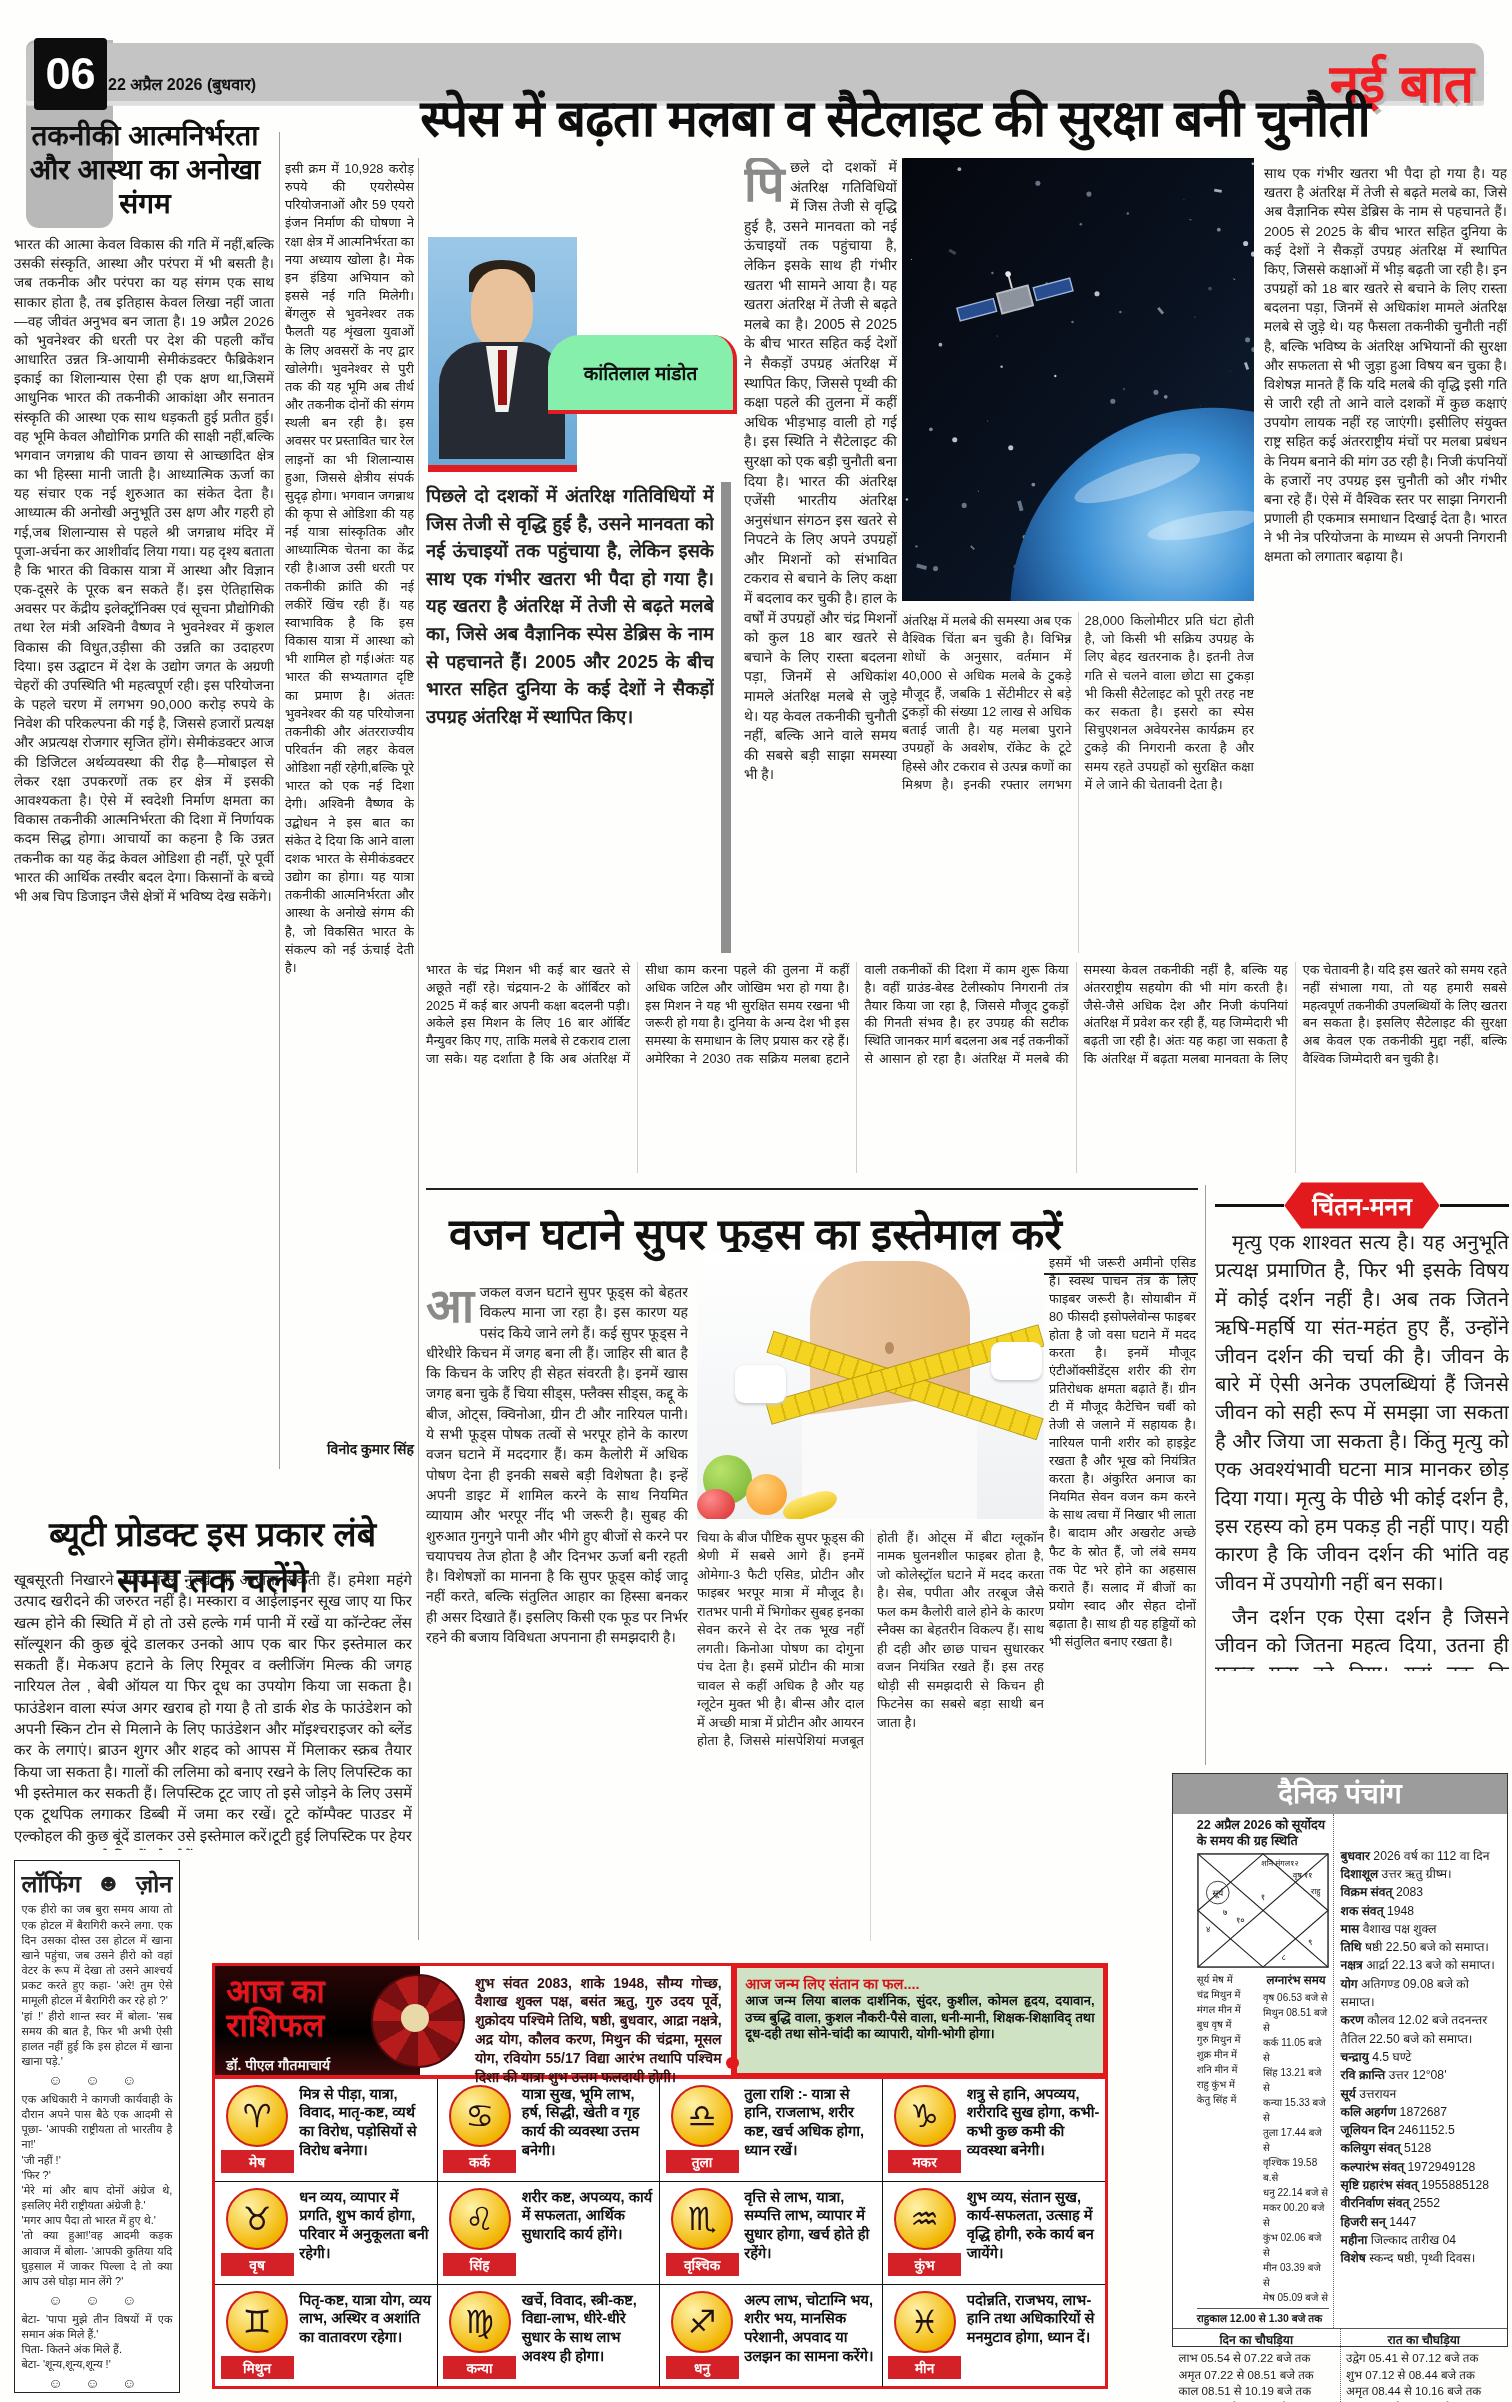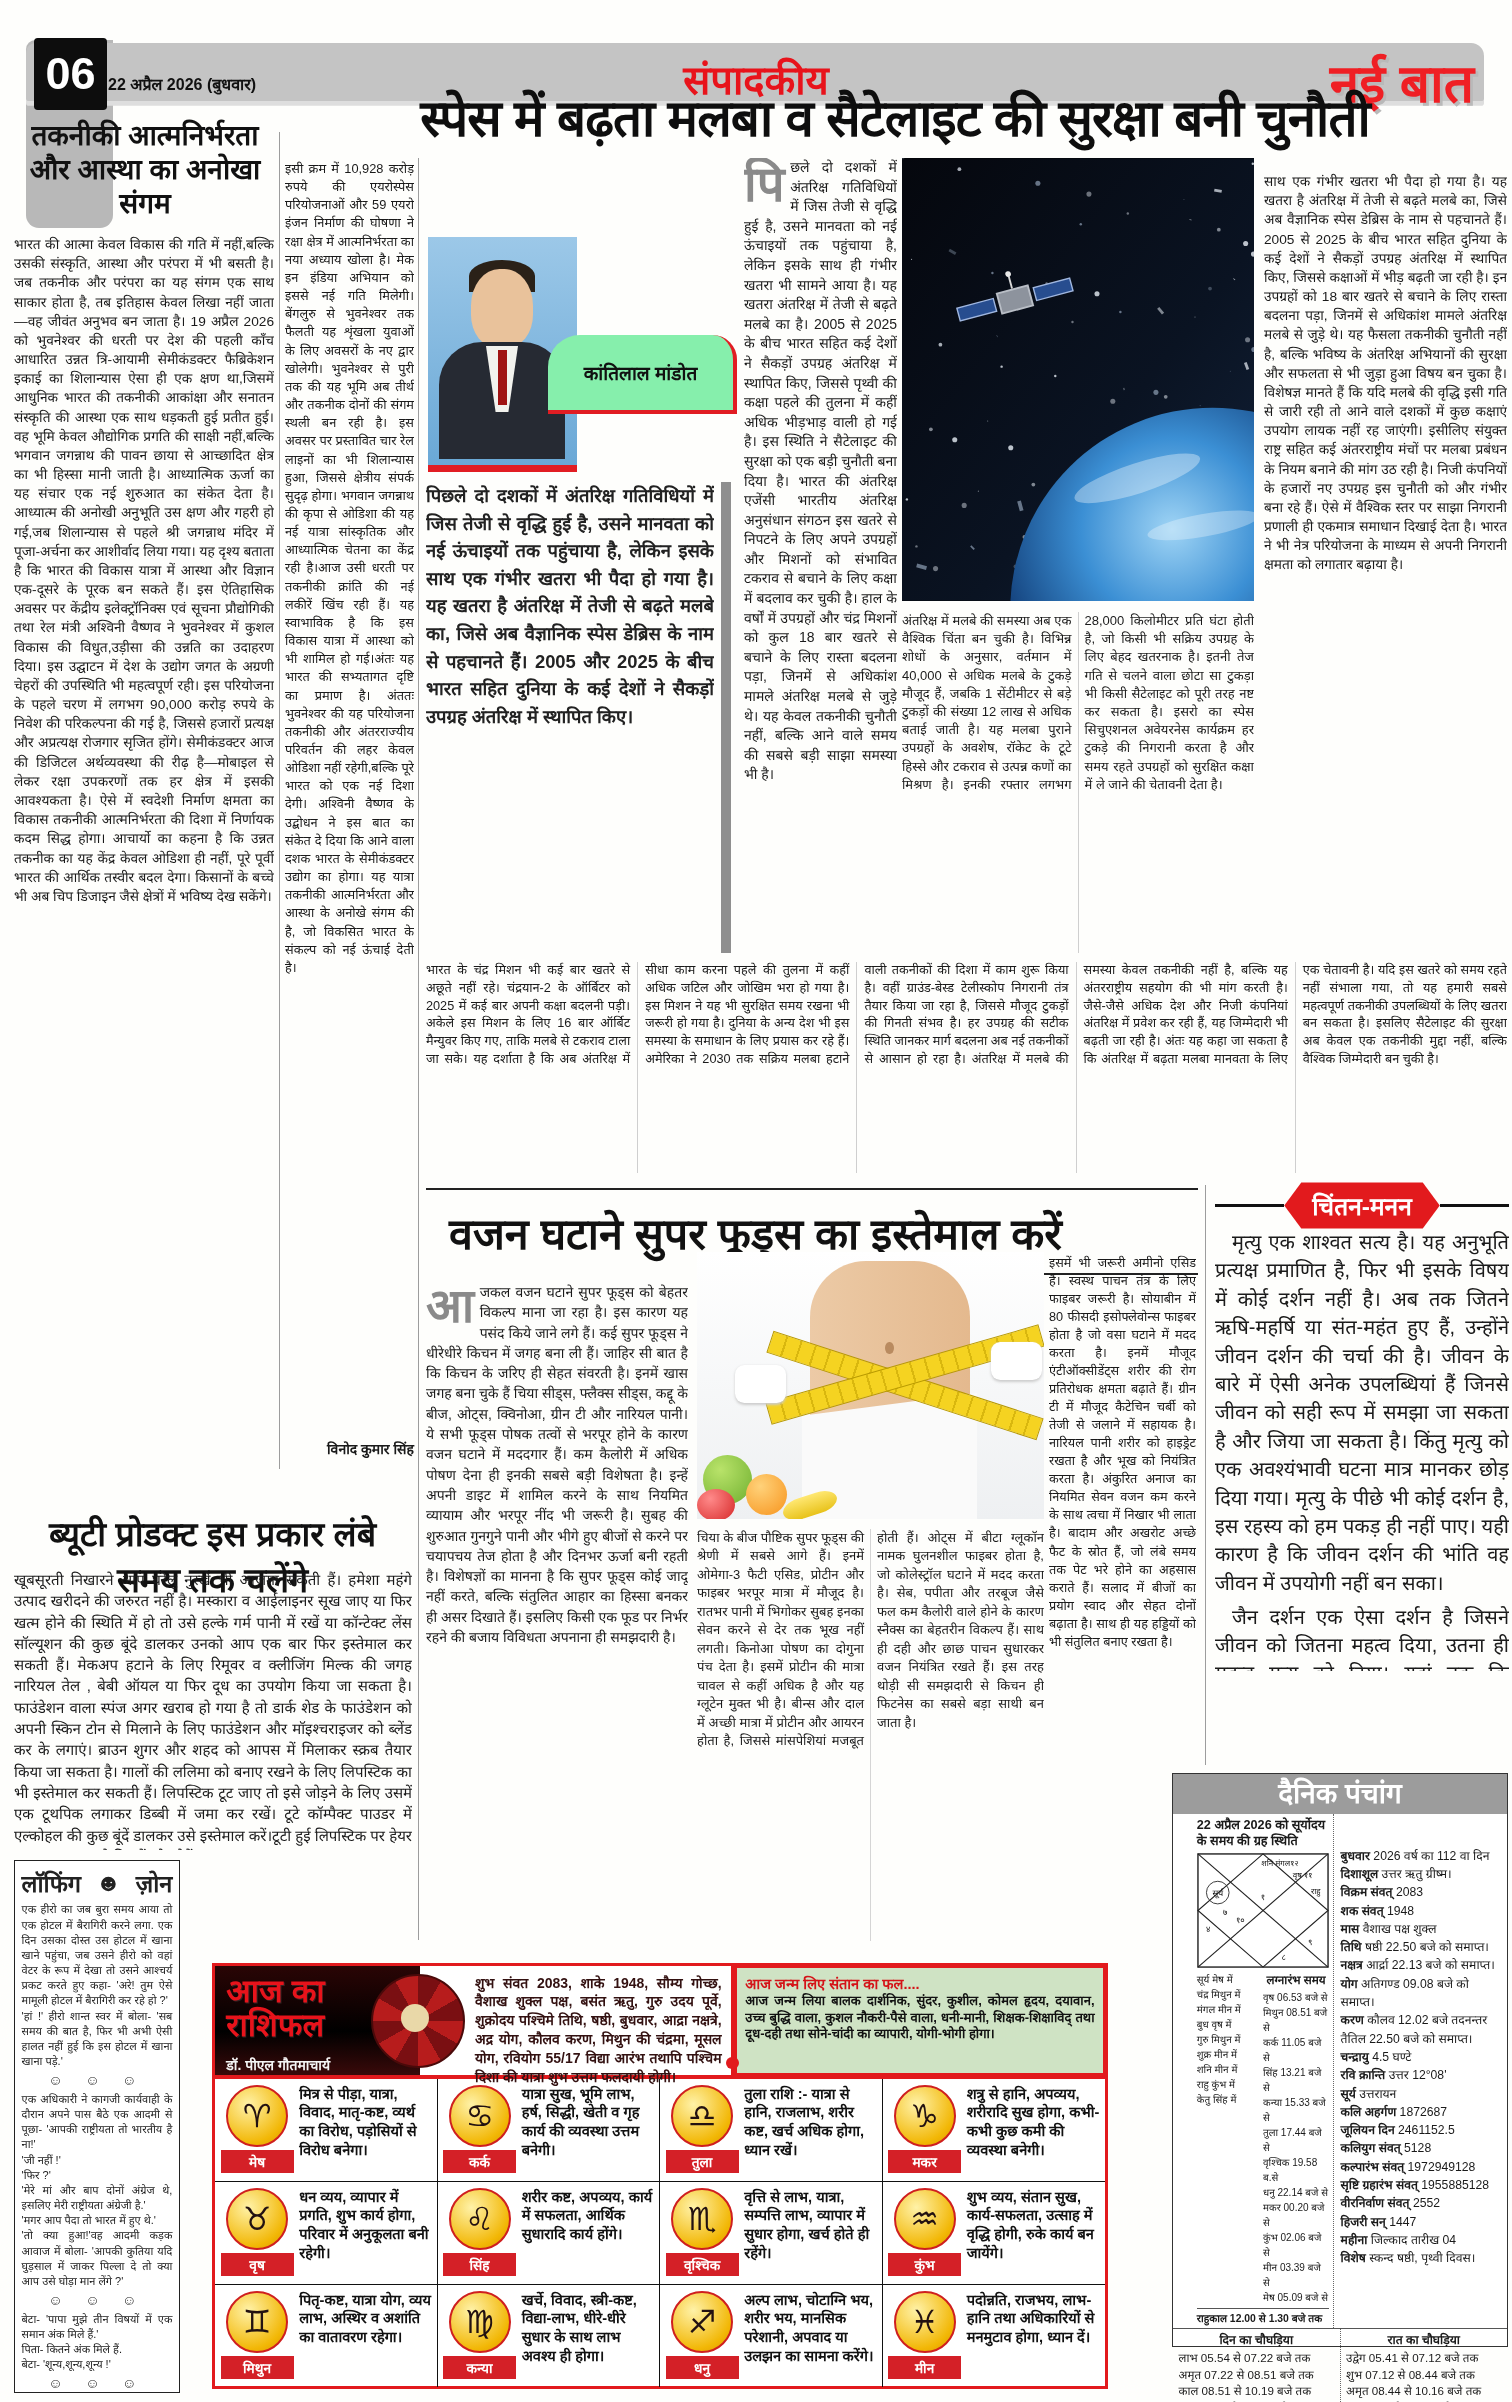--- a/index.html
+++ b/index.html
@@ -41,21 +41,21 @@
                clip-path:polygon(0 0,100% 0,70% 100%,30% 100%);}
   .photo .tie{position:absolute;left:70px;top:113px;width:9.4px;height:55px;background:#a01313;}
   .nametag{left:548px;top:335px;width:185px;height:75px;background:#86efac;border-radius:32px 24.5px 0 0;
            border-right:4.7px solid #e11d23;border-bottom:4.7px solid #e11d23;display:flex;align-items:center;justify-content:center;
            font-size:19px;font-weight:bold;color:#111;}
   .ma-intro{left:426px;top:482px;width:288px;height:471px;font-size:18.4px;line-height:1.5;font-weight:bold;color:#222;}
   .ma-intro-bar{left:721px;top:482px;width:10.4px;height:471px;background:#8f8f8f;}
   .ma-colA{left:744px;top:158px;width:153px;height:797px;font-size:14px;line-height:1.4;}
   .dropcap{float:left;font-size:49px;line-height:0.9;font-weight:bold;color:#8a8a8a;padding:3.8px 5.6px 0 0;}
   .ma-img{left:902px;top:158px;width:352px;height:443px;background:#000;}
-  .ma-colB{left:1264px;top:172px;width:243px;height:797px;font-size:13.7px;line-height:1.4;}
+  .ma-colB{left:1264px;top:164px;width:243px;height:797px;font-size:13.7px;line-height:1.4;}
   .ma-below{left:902px;top:612px;width:352px;height:341px;font-size:13px;line-height:1.4;
             column-count:2;column-gap:13px;column-rule:0.9px solid #cfcfcf;}
   .ma-band{left:426px;top:962px;width:1081px;height:211px;font-size:12.7px;line-height:1.4;
            column-count:5;column-gap:15px;column-rule:0.9px solid #cfcfcf;}
 
   
   .sf-topline{left:426px;top:1188px;width:772px;height:1.9px;background:#222;}
   .sf-head{left:426px;top:1203px;width:659px;font-size:43px;font-weight:bold;text-align:center;color:#111;}
   .sf-underline{left:697px;top:1273px;width:501px;height:1.9px;background:#222;}
   .sf-colL{left:426px;top:1282px;width:262px;height:659px;font-size:14px;line-height:1.45;}
@@ -145,21 +145,20 @@
 </style>
 </head>
 <body>
 
 <div class="page">
 
   <div class="abs pageno-tab"></div>
   <div class="abs top-band"></div>
   <div class="abs pageno">06</div>
   <div class="abs hdr-date">22 अप्रैल 2026 (बुधवार)</div>
-  <div class="abs hdr-section">संपादकीय</div>
   <div class="abs hdr-masthead">नई बात</div>
 
   <div class="abs la-head">तकनीकी आत्मनिर्भरता और आस्था का अनोखा संगम</div>
   <div class="abs la-col1 just hid">भारत की आत्मा केवल विकास की गति में नहीं,बल्कि उसकी संस्कृति, आस्था और परंपरा में भी बसती है। जब तकनीक और परंपरा का यह संगम एक साथ साकार होता है, तब इतिहास केवल लिखा नहीं जाता—वह जीवंत अनुभव बन जाता है। 19 अप्रैल 2026 को भुवनेश्वर की धरती पर देश की पहली काँच आधारित उन्नत त्रि-आयामी सेमीकंडक्टर फैब्रिकेशन इकाई का शिलान्यास ऐसा ही एक क्षण था,जिसमें आधुनिक भारत की तकनीकी आकांक्षा और सनातन संस्कृति की आस्था एक साथ धड़कती हुई प्रतीत हुई।वह भूमि केवल औद्योगिक प्रगति की साक्षी नहीं,बल्कि भगवान जगन्नाथ की पावन छाया से आच्छादित क्षेत्र का भी हिस्सा मानी जाती है। आध्यात्मिक ऊर्जा का यह संचार एक नई शुरुआत का संकेत देता है। आध्यात्म की अनोखी अनुभूति उस क्षण और गहरी हो गई,जब शिलान्यास से पहले श्री जगन्नाथ मंदिर में पूजा-अर्चना कर आशीर्वाद लिया गया। यह दृश्य बताता है कि भारत की विकास यात्रा में आस्था और विज्ञान एक-दूसरे के पूरक बन सकते हैं। इस ऐतिहासिक अवसर पर केंद्रीय इलेक्ट्रॉनिक्स एवं सूचना प्रौद्योगिकी तथा रेल मंत्री अश्विनी वैष्णव ने भुवनेश्वर में कुशल विकास की विधुत,उड़ीसा की उन्नति का उदाहरण दिया। इस उद्घाटन में देश के उद्योग जगत के अग्रणी चेहरों की उपस्थिति भी महत्वपूर्ण रही। इस परियोजना के पहले चरण में लगभग 90,000 करोड़ रुपये के निवेश की परिकल्पना की गई है, जिससे हजारों प्रत्यक्ष और अप्रत्यक्ष रोजगार सृजित होंगे। सेमीकंडक्टर आज की डिजिटल अर्थव्यवस्था की रीढ़ है—मोबाइल से लेकर रक्षा उपकरणों तक हर क्षेत्र में इसकी आवश्यकता है। ऐसे में स्वदेशी निर्माण क्षमता का विकास तकनीकी आत्मनिर्भरता की दिशा में निर्णायक कदम सिद्ध होगा। आचार्यो का कहना है कि उन्नत तकनीक का यह केंद्र केवल ओडिशा ही नहीं, पूरे पूर्वी भारत की आर्थिक तस्वीर बदल देगा। किसानों के बच्चे भी अब चिप डिजाइन जैसे क्षेत्रों में भविष्य देख सकेंगे।</div>
   <div class="abs la-col2 just hid">इसी क्रम में 10,928 करोड़ रुपये की एयरोस्पेस परियोजनाओं और 59 एयरो इंजन निर्माण की घोषणा ने रक्षा क्षेत्र में आत्मनिर्भरता का नया अध्याय खोला है। मेक इन इंडिया अभियान को इससे नई गति मिलेगी। बेंगलुरु से भुवनेश्वर तक फैलती यह शृंखला युवाओं के लिए अवसरों के नए द्वार खोलेगी। भुवनेश्वर से पुरी तक की यह भूमि अब तीर्थ और तकनीक दोनों की संगम स्थली बन रही है। इस अवसर पर प्रस्तावित चार रेल लाइनों का भी शिलान्यास हुआ, जिससे क्षेत्रीय संपर्क सुदृढ़ होगा। भगवान जगन्नाथ की कृपा से ओडिशा की यह नई यात्रा सांस्कृतिक और आध्यात्मिक चेतना का केंद्र रही है।आज उसी धरती पर तकनीकी क्रांति की नई लकीरें खिंच रही हैं। यह स्वाभाविक है कि इस विकास यात्रा में आस्था को भी शामिल हो गई।अंतः यह भारत की सभ्यतागत दृष्टि का प्रमाण है। अंततः भुवनेश्वर की यह परियोजना तकनीकी और अंतरराज्यीय परिवर्तन की लहर केवल ओडिशा नहीं रहेगी,बल्कि पूरे भारत को एक नई दिशा देगी। अश्विनी वैष्णव के उद्बोधन ने इस बात का संकेत दे दिया कि आने वाला दशक भारत के सेमीकंडक्टर उद्योग का होगा। यह यात्रा तकनीकी आत्मनिर्भरता और आस्था के अनोखे संगम की है, जो विकसित भारत के संकल्प को नई ऊंचाई देती है।</div>
   <div class="abs la-byline">विनोद कुमार सिंह</div>
   <div class="abs vrule" style="left:279px;top:132px;height:1337px;"></div>
   <div class="abs vrule" style="left:418px;top:158px;height:1782px;"></div>
 
   <div class="abs ma-head">स्पेस में बढ़ता मलबा व सैटेलाइट की सुरक्षा बनी चुनौती</div>

